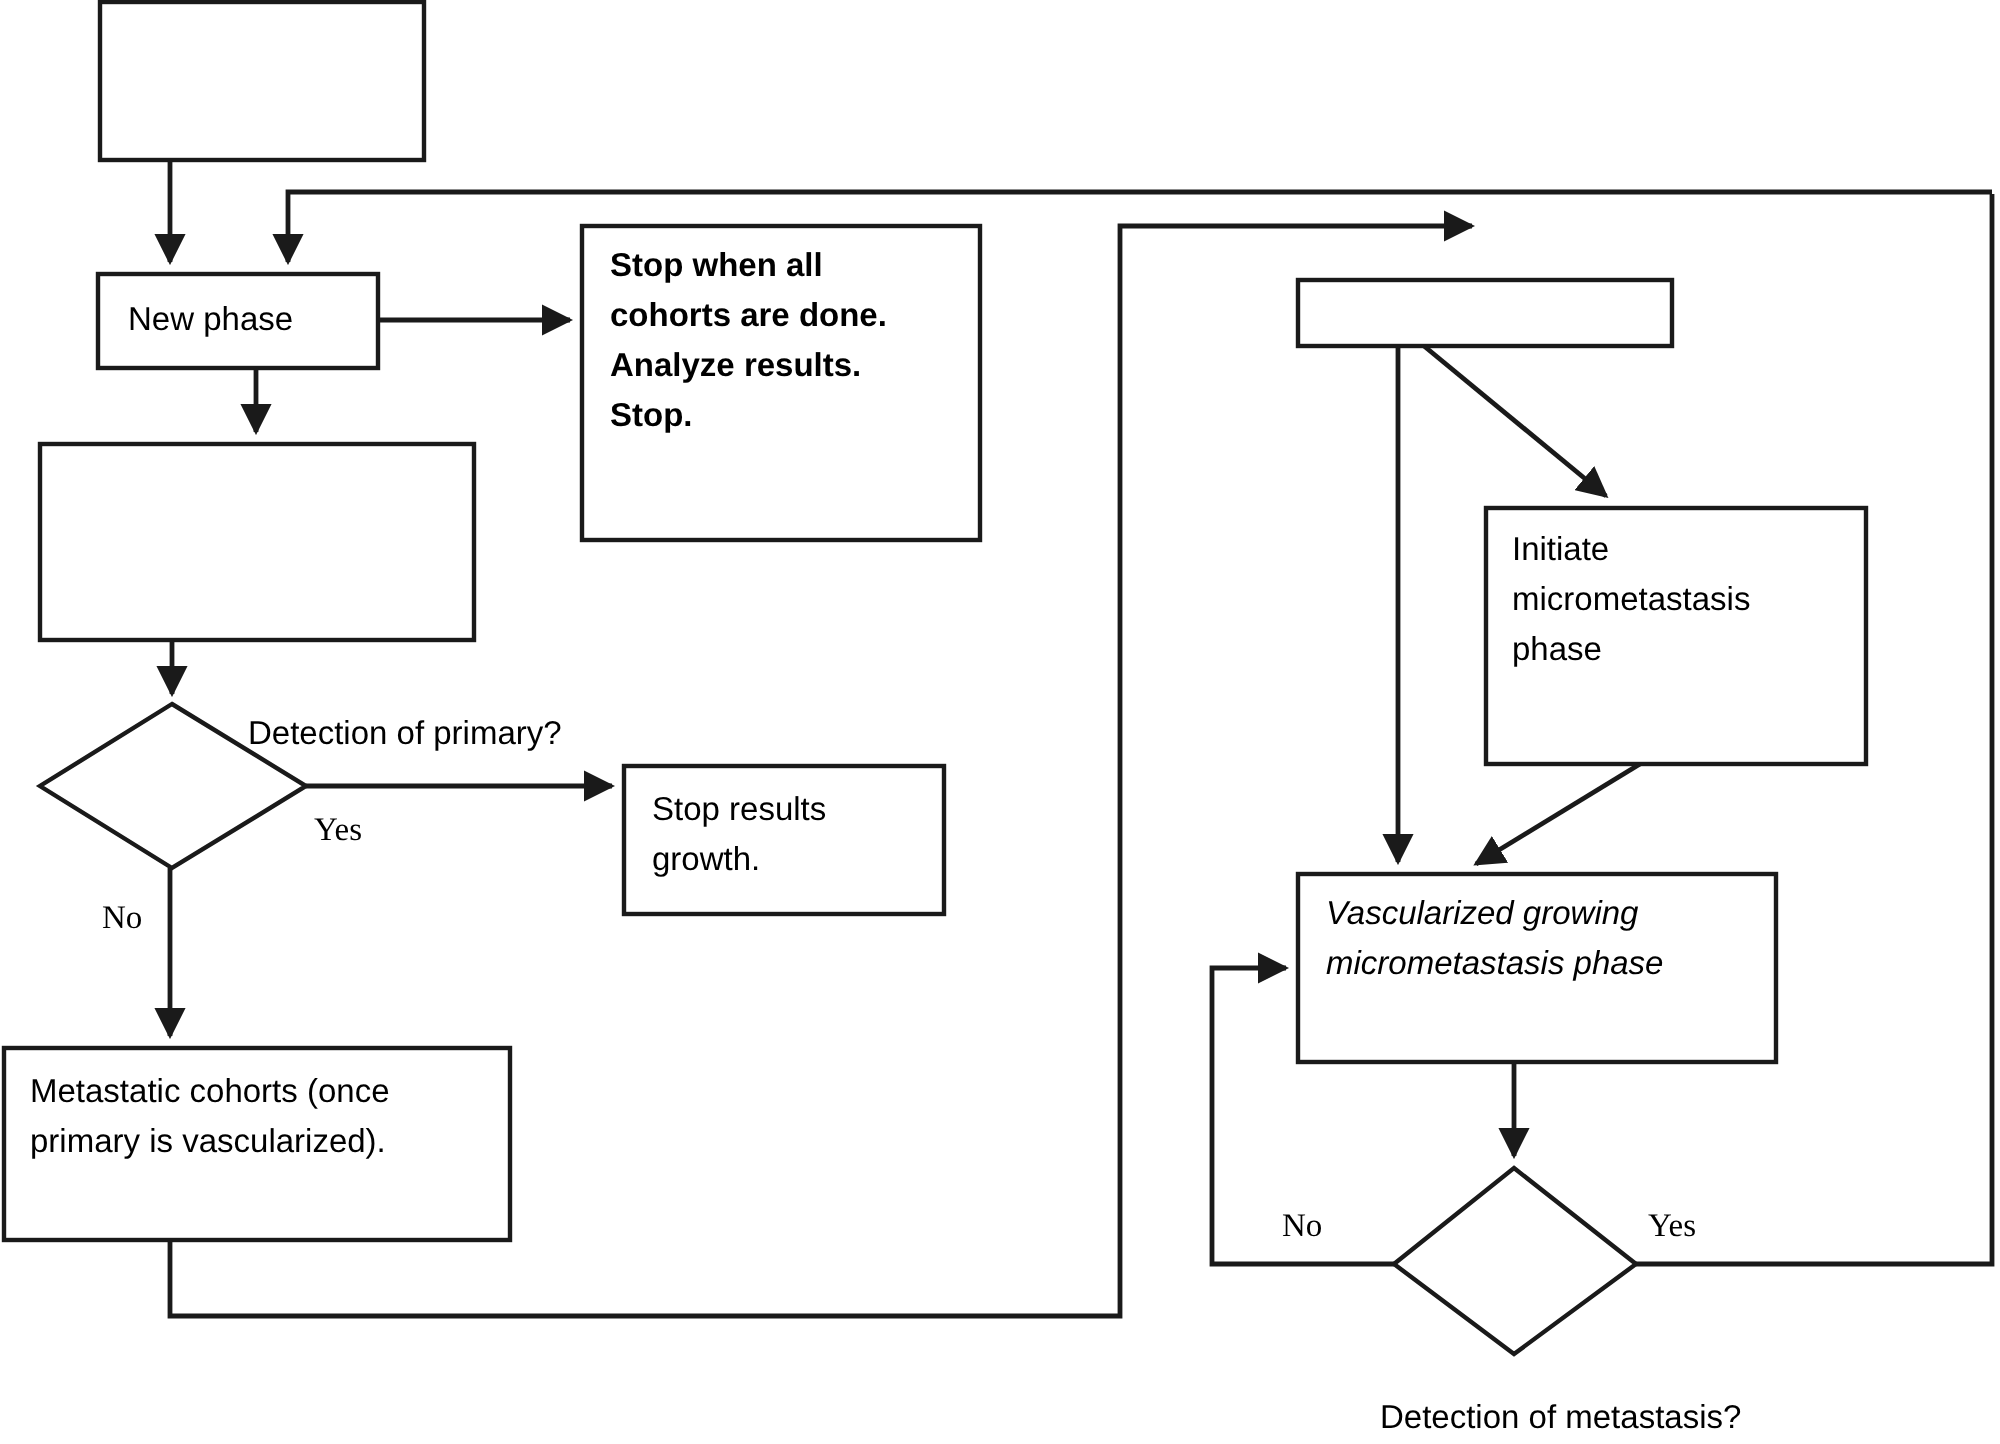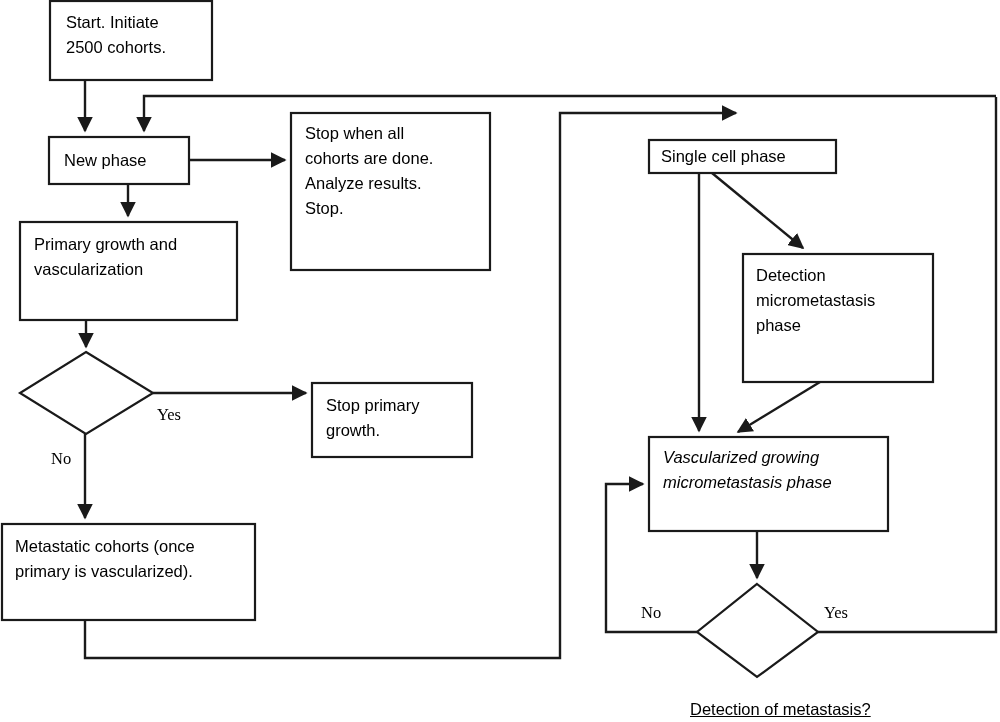--- a/index.html
+++ b/index.html
@@ -97,50 +97,46 @@
       <line x1="820" y1="382" x2="738" y2="432" marker-end="url(#arrow)"></line>
 
       <line x1="757" y1="531" x2="757" y2="578" marker-end="url(#arrow)"></line>
 
       <path d="M 697 632 L 606 632 L 606 484 L 643 484" marker-end="url(#arrow)"></path>
 
       <path d="M 818 632 L 996 632 L 996 97"></path>
     </g>
   </svg>
 
-  <div class="node-label" style="left:66px; top:10px; width:150px;">Start. Initiate
-2500 cohorts.</div>
 
   <div class="node-label" style="left:64px; top:148px; width:130px;">New phase</div>
 
-  <div class="node-label" style="left:305px; top:121px; width:186px;">Stop when all
+  <div class="node-label" style="left:305px; top:121px; width:186px;font-weight:bold;">Stop when all
 cohorts are done.
 Analyze results.
 Stop.</div>
 
-  <div class="node-label" style="left:34px; top:232px; width:205px;">Primary growth and
-vascularization</div>
 
+  <div class="node-label" style="left:124px; top:355px; width:230px;">Detection of primary?</div>
 
-  <div class="node-label" style="left:326px; top:393px; width:146px;">Stop primary
+  <div class="node-label" style="left:326px; top:393px; width:146px;">Stop results
 growth.</div>
 
   <div class="node-label" style="left:15px; top:534px; width:240px;">Metastatic cohorts (once
 primary is vascularized).</div>
 
-  <div class="node-label" style="left:661px; top:144px; width:180px;">Single cell phase</div>
 
-  <div class="node-label" style="left:756px; top:263px; width:180px;">Detection
+  <div class="node-label" style="left:756px; top:263px; width:180px;">Initiate
 micrometastasis
 phase</div>
 
   <div class="node-label" style="left:663px; top:445px; width:225px;font-style:italic;">Vascularized growing
 micrometastasis phase</div>
 
-  <div class="node-label" style="left:690px; top:697px; width:280px;text-decoration:underline;">Detection of metastasis?</div>
+  <div class="node-label" style="left:690px; top:697px; width:280px;">Detection of metastasis?</div>
 
   <div class="edge-label" style="left:157px; top:405px;">Yes</div>
 
   <div class="edge-label" style="left:51px; top:449px;">No</div>
 
   <div class="edge-label" style="left:641px; top:603px;">No</div>
 
   <div class="edge-label" style="left:824px; top:603px;">Yes</div>
 
 </div>

